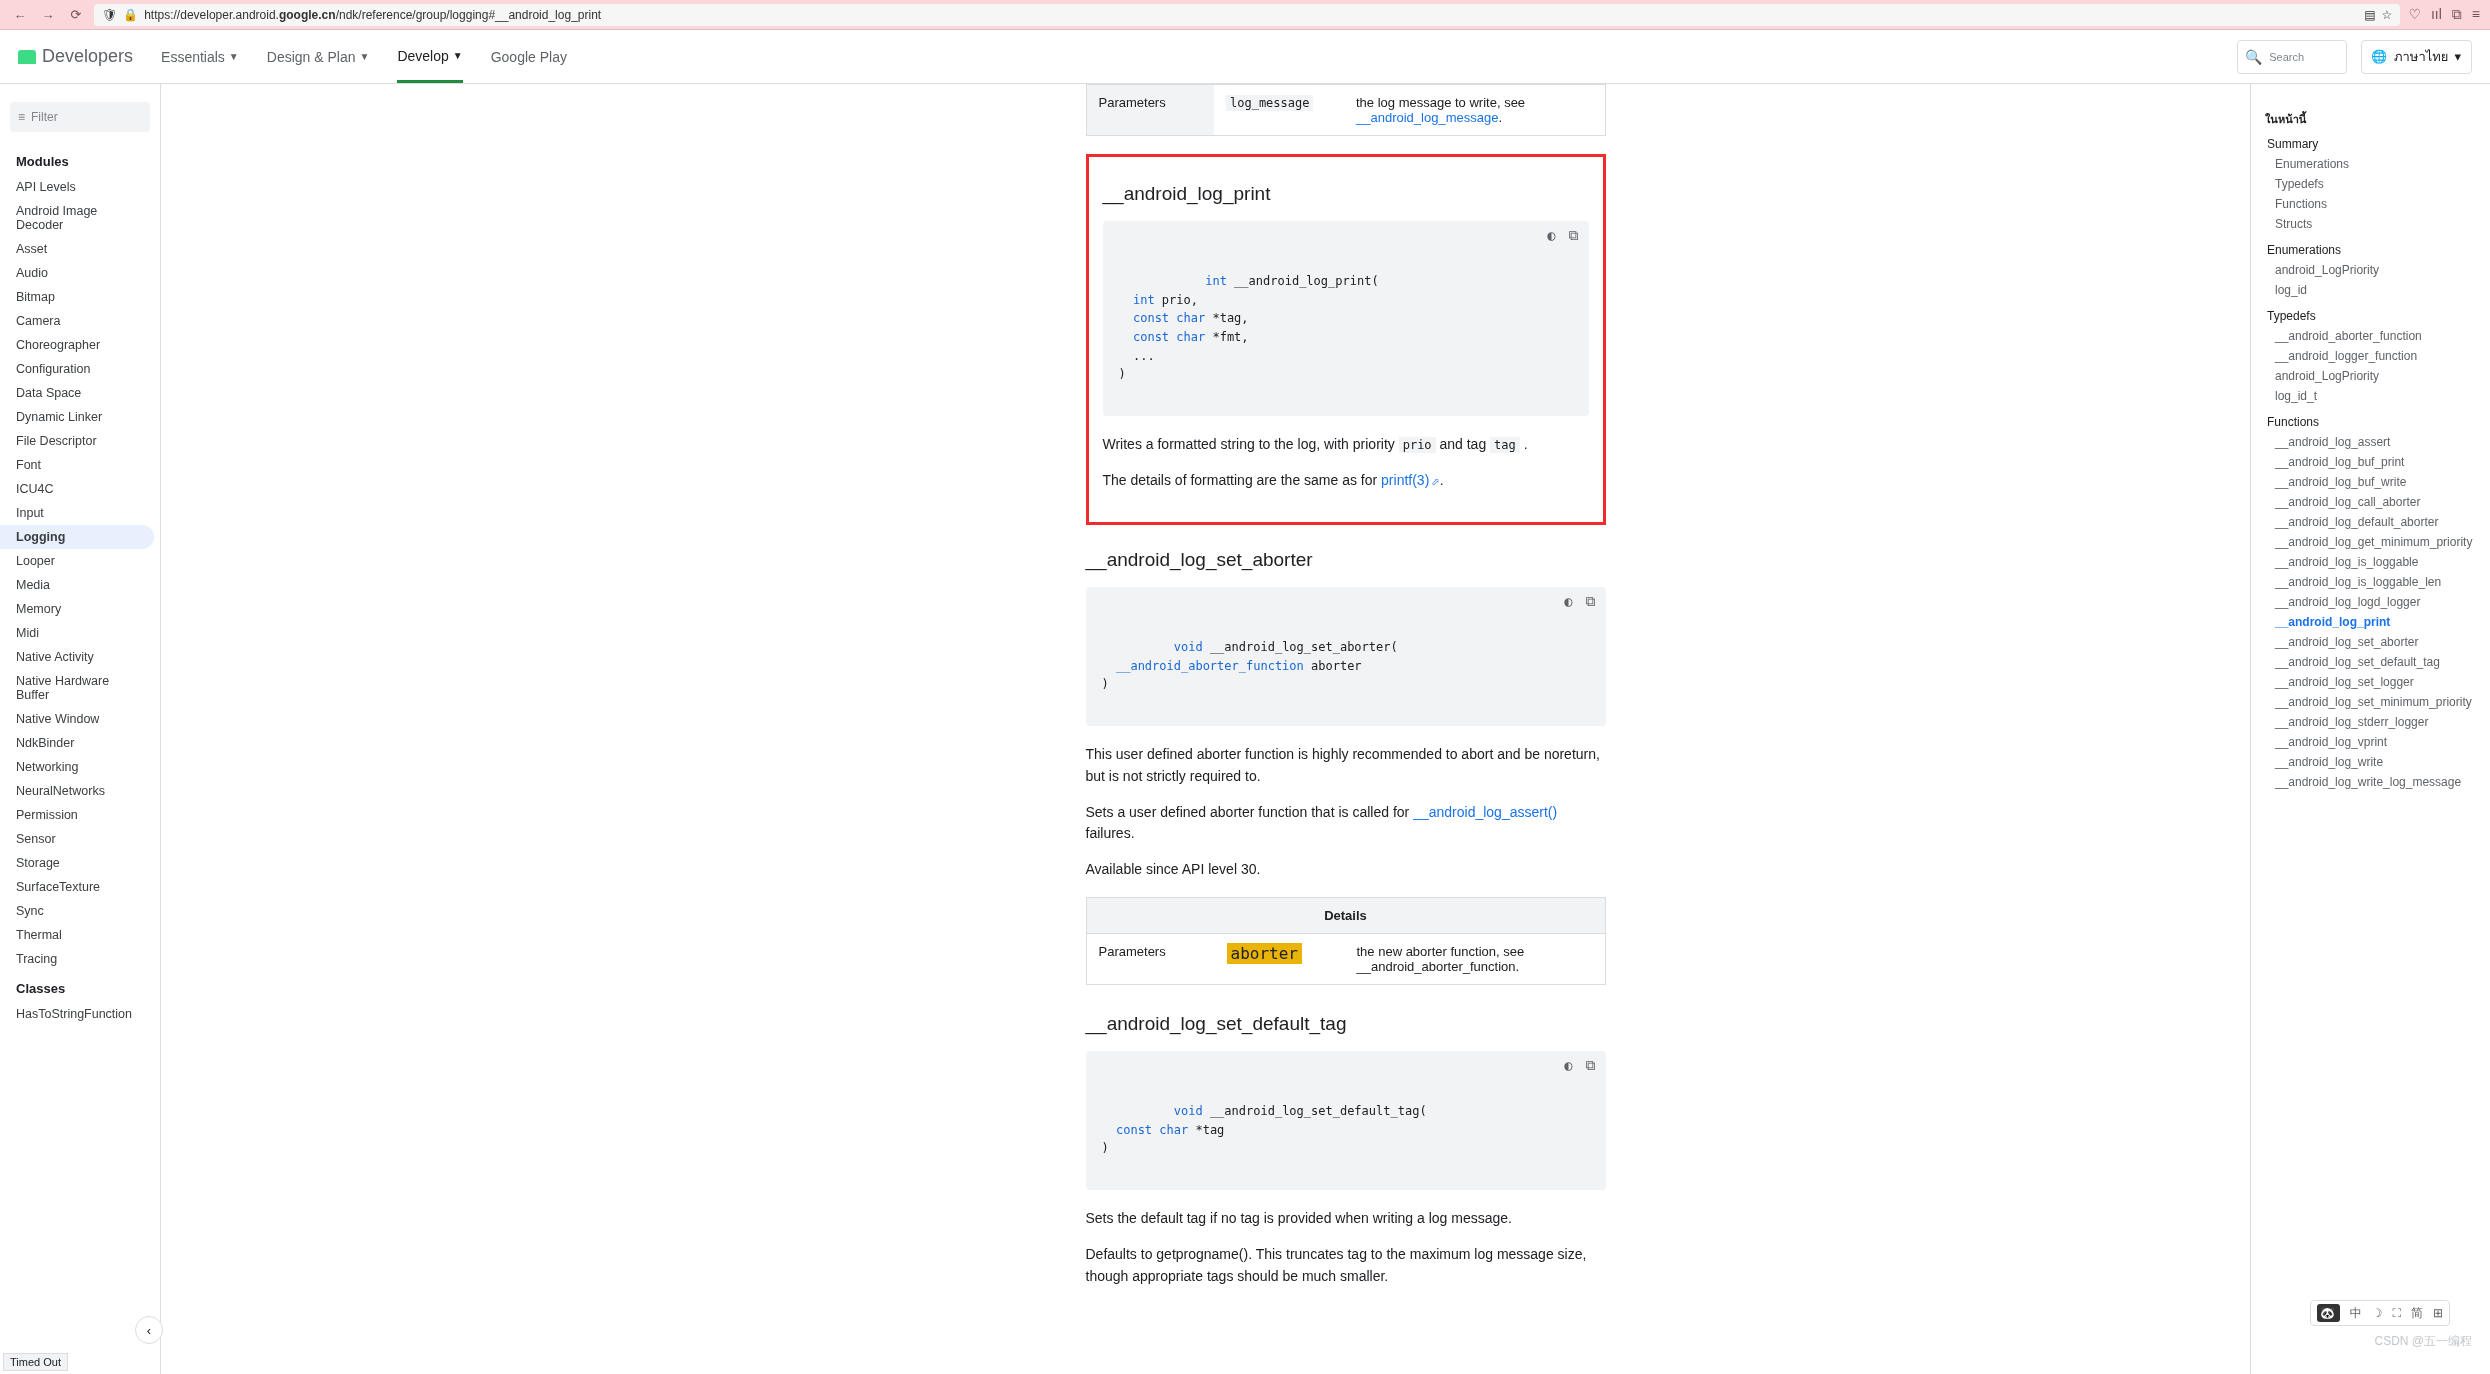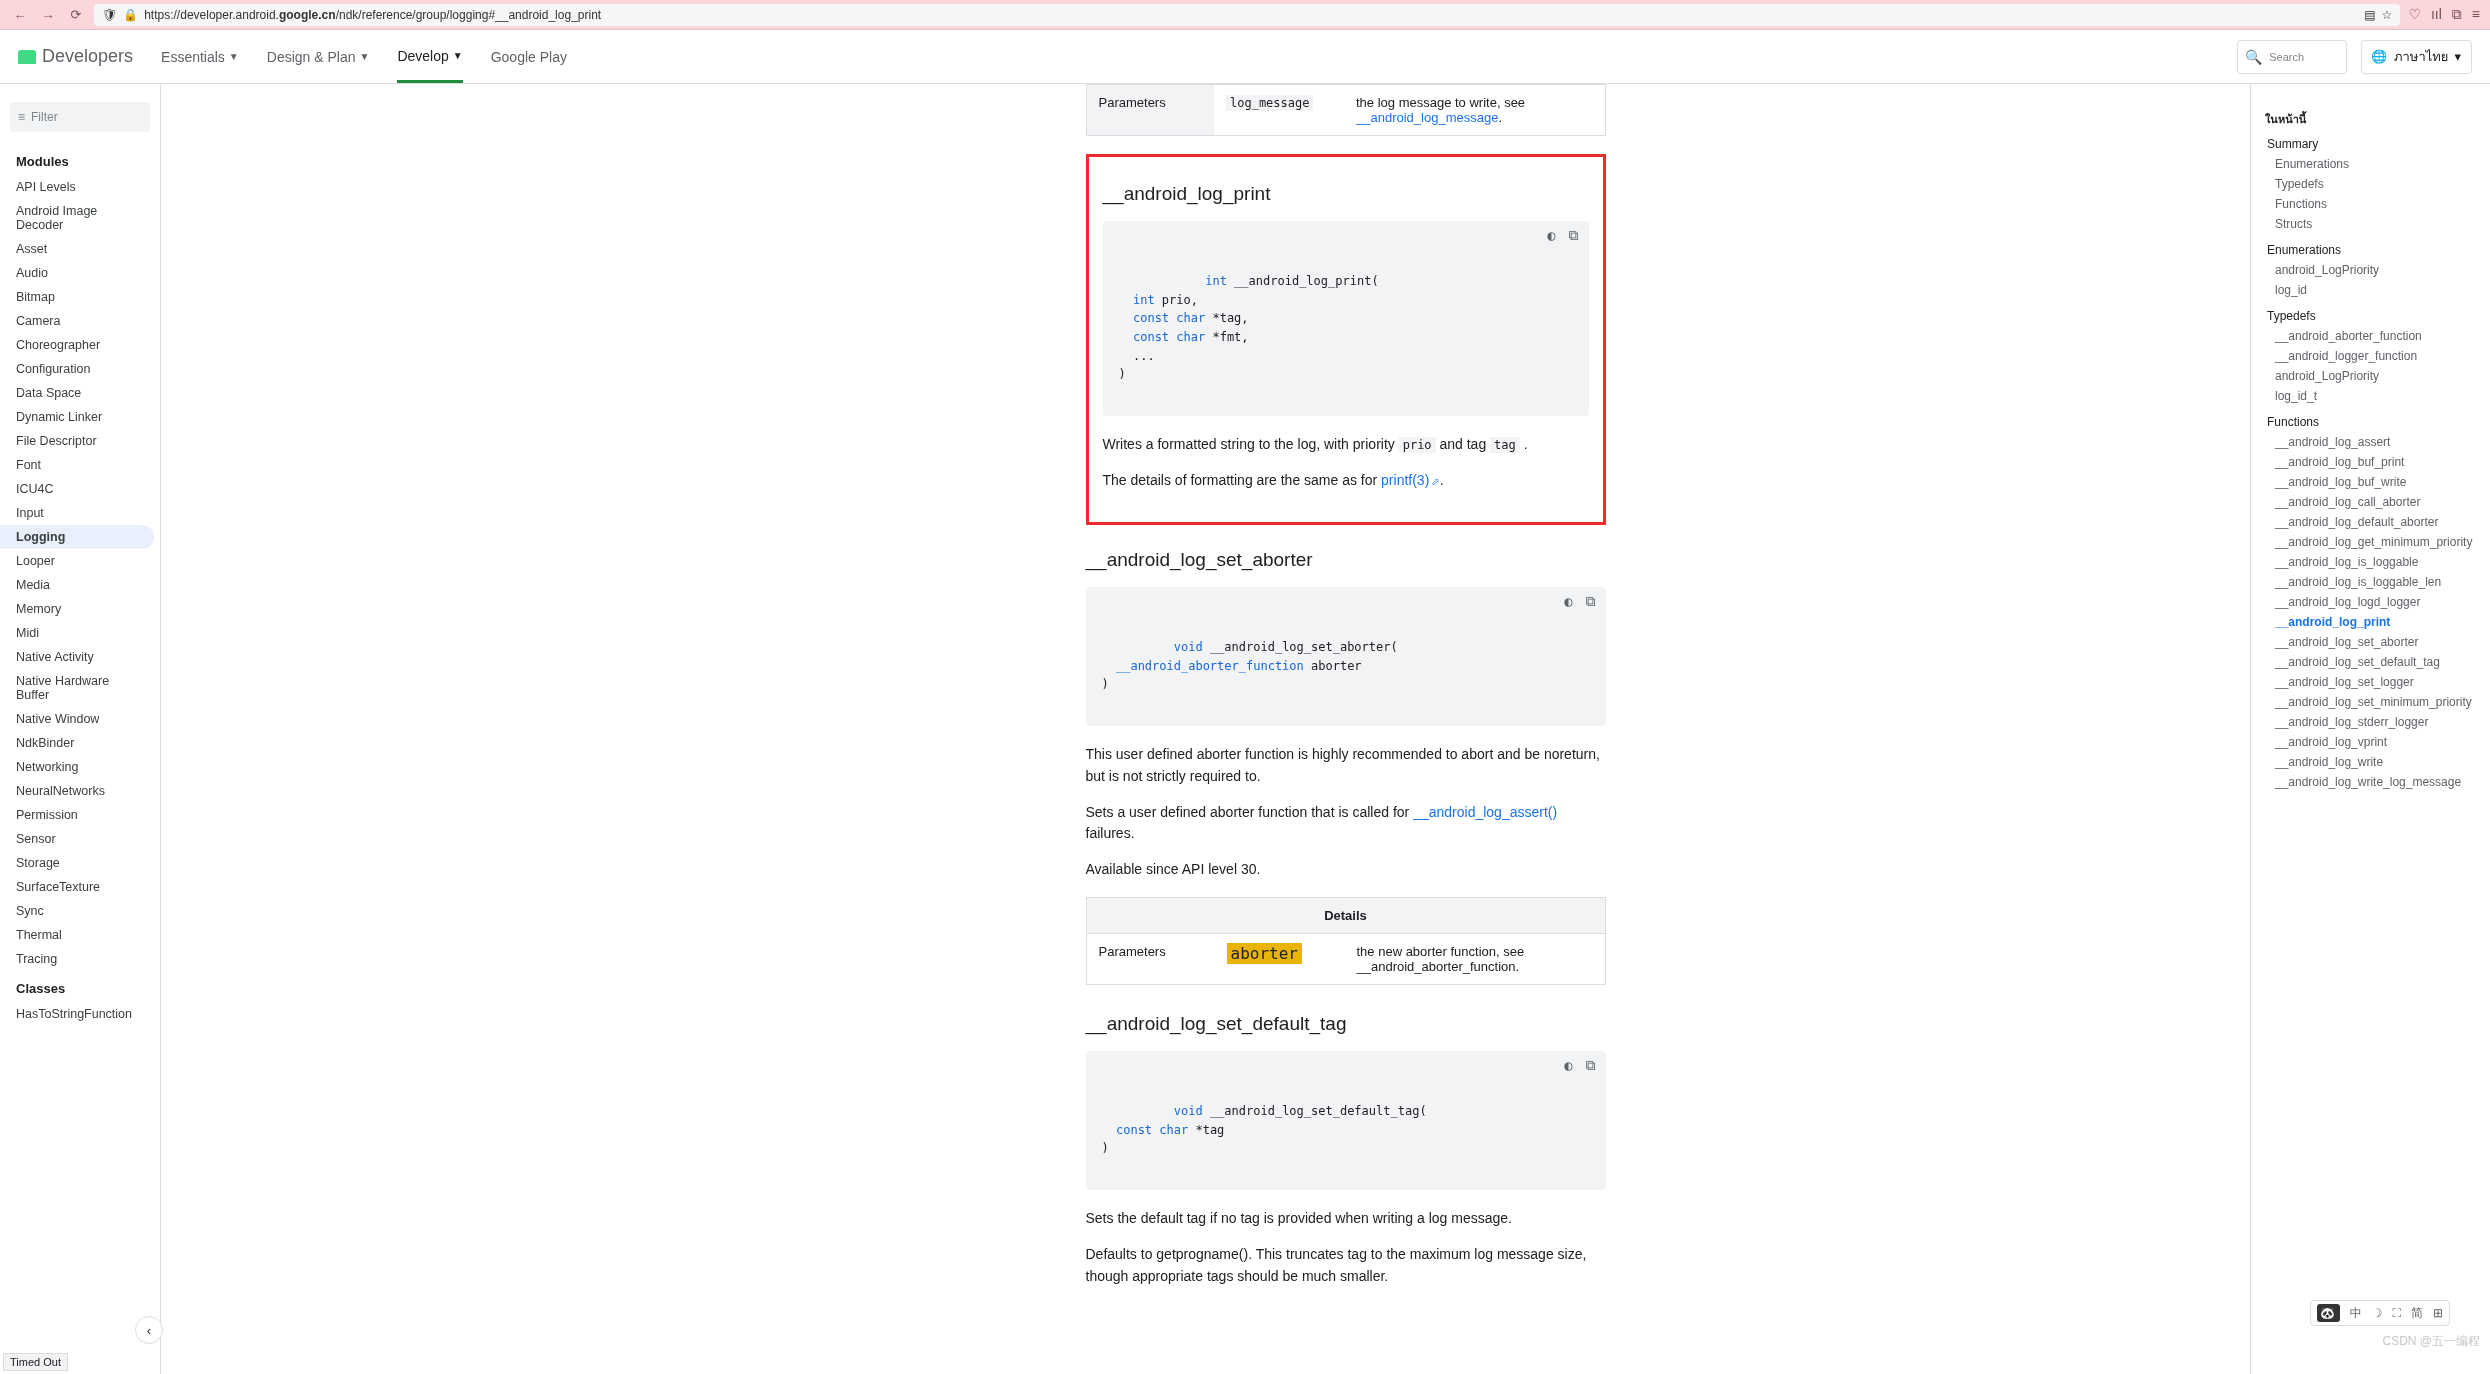--- a/index.html
+++ b/index.html
@@ -44,21 +44,21 @@
   .details-table { width:100%; border:1px solid #dadce0; font-size:13px; border-collapse:separate; border-spacing:0; margin:16px 0 28px; }
   .details-table th { background:#f1f3f4; padding:10px 12px; text-align:center; font-weight:700; border-bottom:1px solid #dadce0; }
   .details-table td { padding:10px 12px; vertical-align:top; }
   .details-table td code { font-family:monospace; font-size:16px; background:#eab308; padding:1px 4px; }
   .toc { width:240px; flex-shrink:0; border-left:1px solid #dadce0; padding:16px 10px 80px 14px; overflow-y:auto; font-size:12px; }
   .toc-head { font-weight:700; font-size:11px; margin:10px 0 6px; }
   .toc a { display:block; padding:3px 2px; color:#5f6368; text-decoration:none; cursor:pointer; }
   .toc .lvl2 { padding-left:10px; }
   .toc a.active { color:#1a73e8; font-weight:700; }
   .status-timeout { position:fixed; left:3px; bottom:3px; background:#f1f3f4; border:1px solid #dadce0; font-size:11px; padding:2px 6px; }
-  .watermark { position:fixed; right:10px; bottom:24px; color:#c4c7ca; font-size:12px; }
+  .watermark { position:fixed; right:18px; bottom:24px; color:#c4c7ca; font-size:12px; }
   .float-tools { position:fixed; right:40px; bottom:48px; height:26px; background:#fff; border:1px solid #dadce0; border-radius:4px; display:flex; align-items:center; padding:0 6px; gap:10px; font-size:12px; color:#5f6368; }
   .float-tools span { cursor:pointer; }
   .ext-icon { font-size:10px; margin-left:2px; }
 </style>
 </head>
 <body>
 
 <div class="browser-chrome">
   <span class="bc-btn">←</span>
   <span class="bc-btn">→</span>

